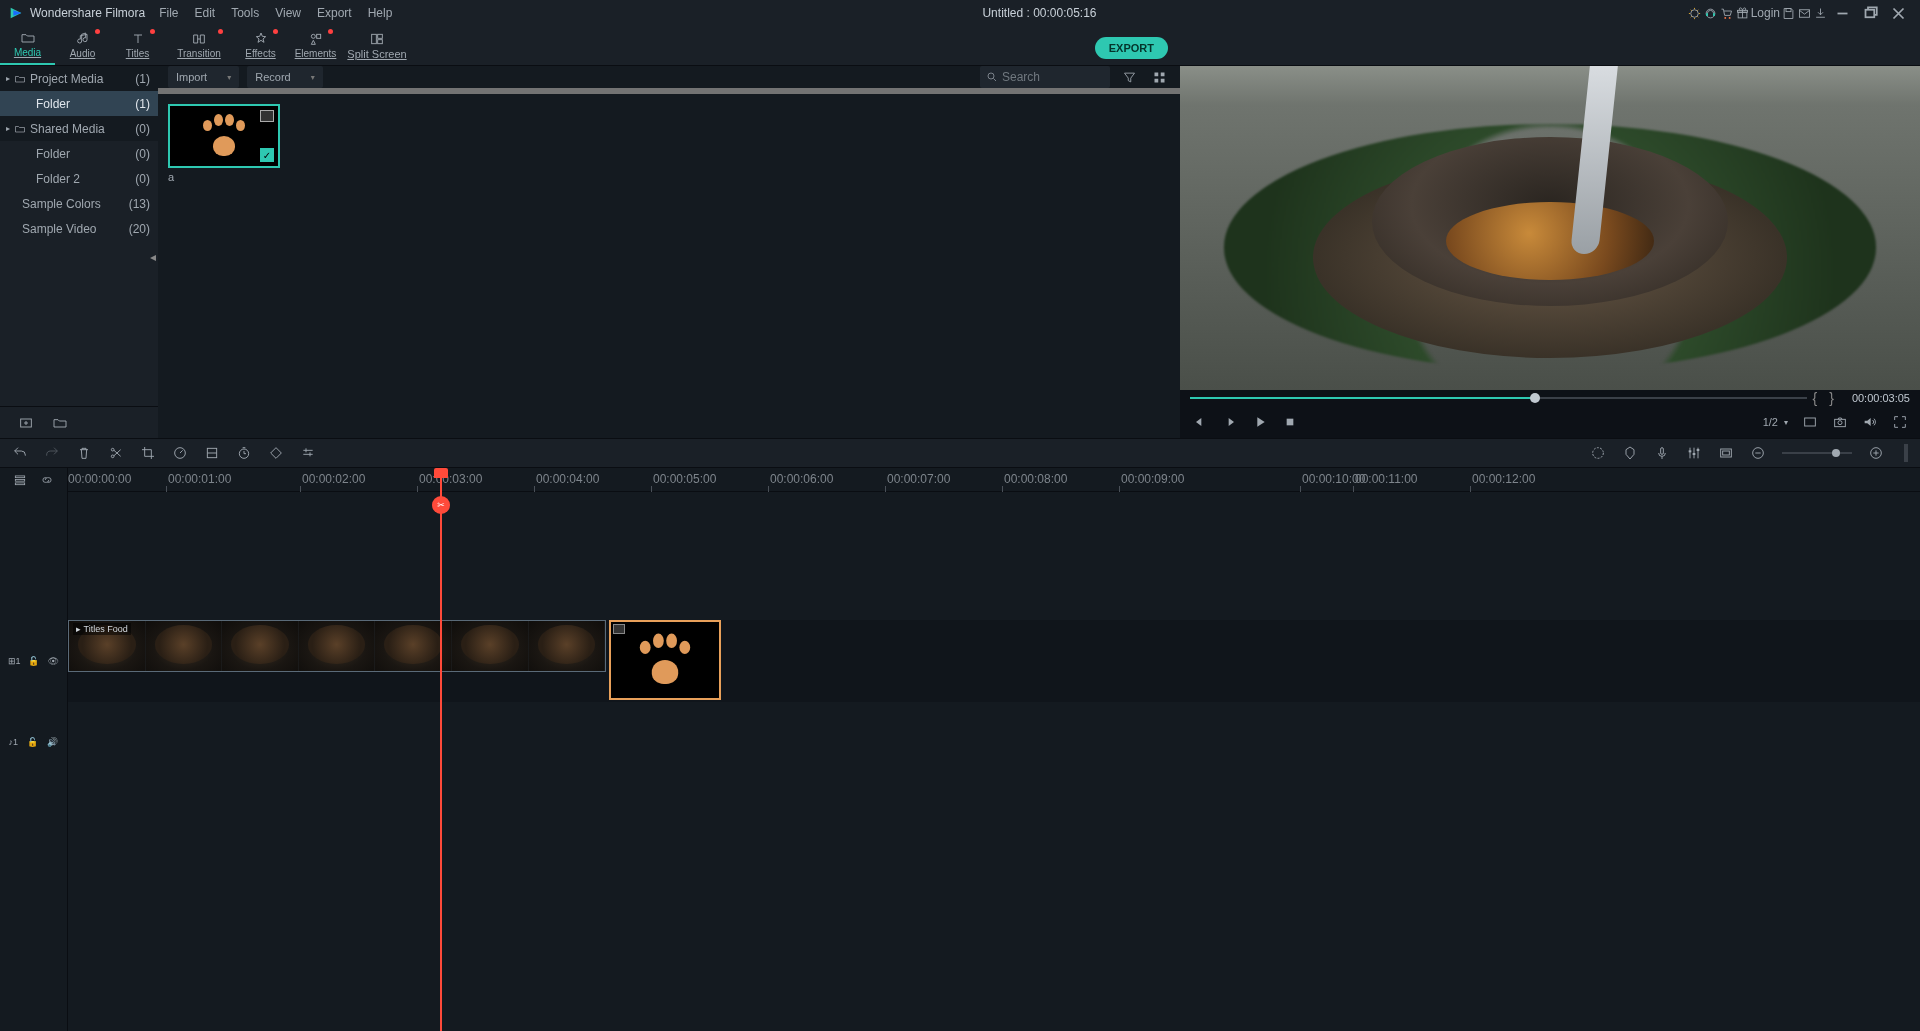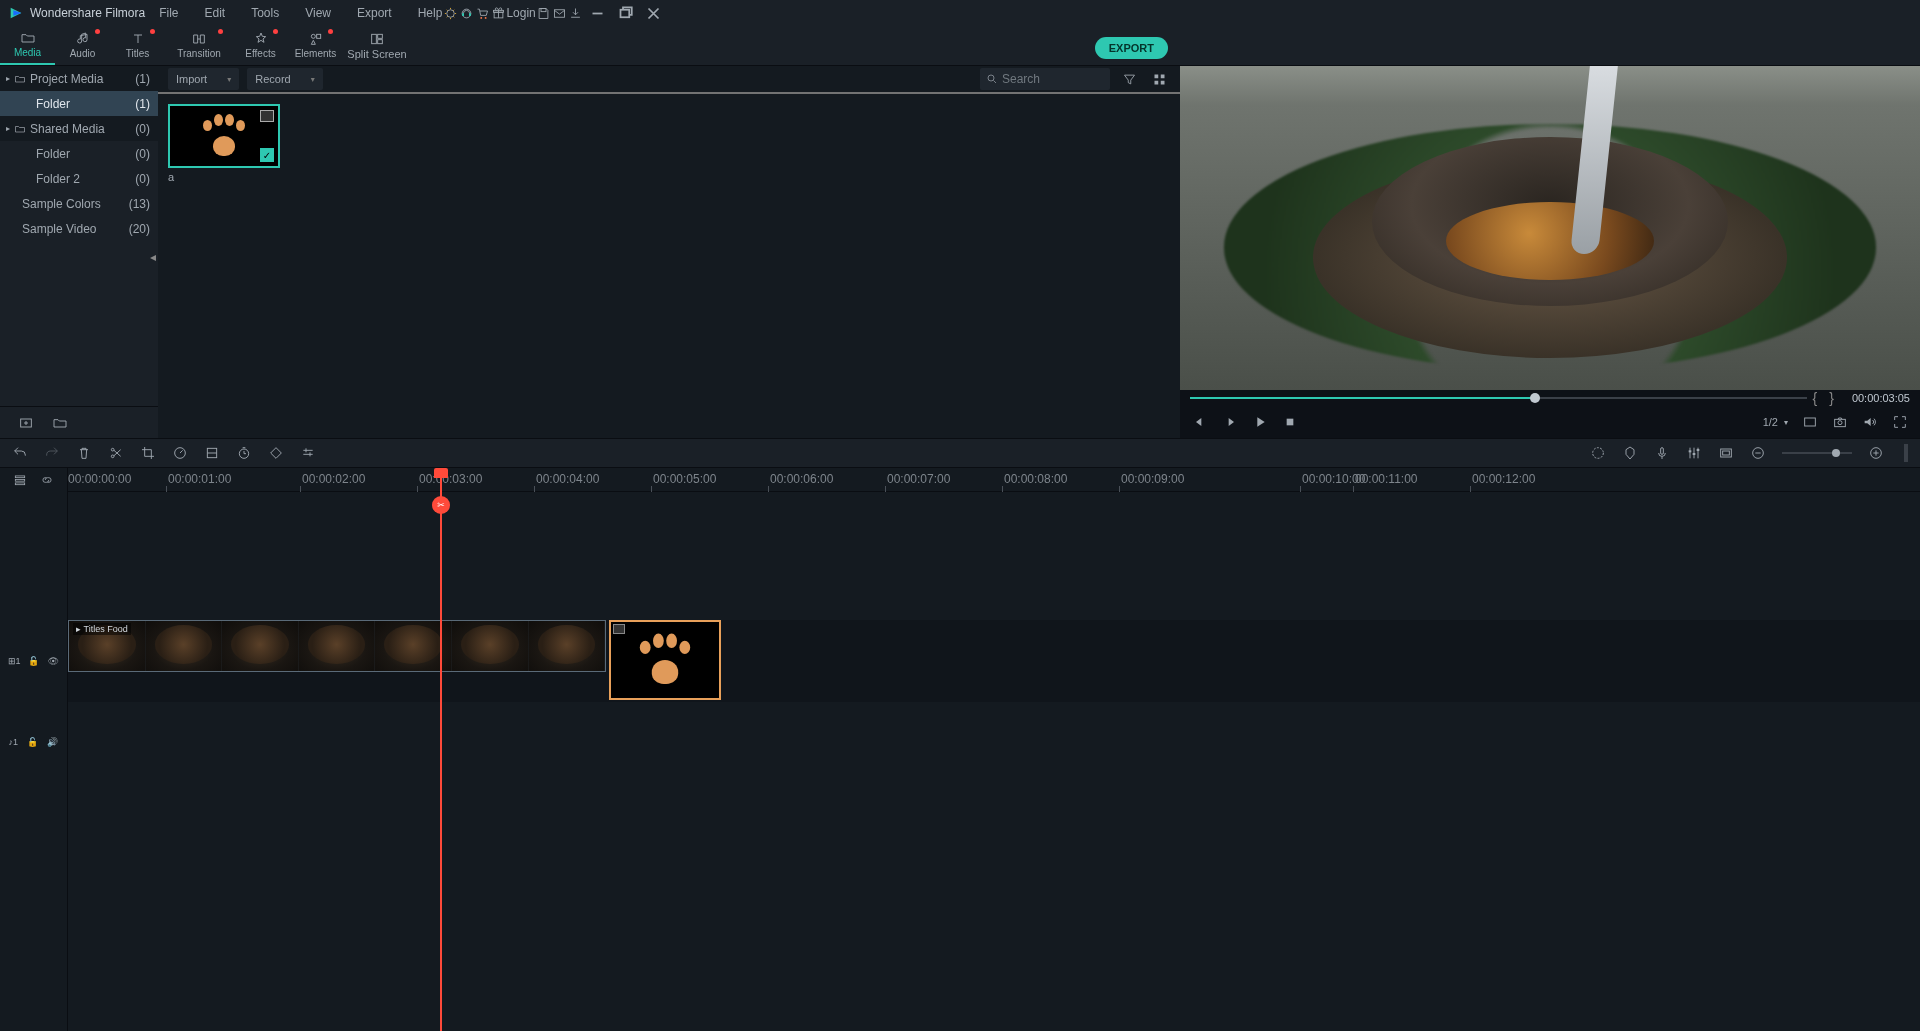--- a/index.html
+++ b/index.html
@@ -2,21 +2,21 @@
 <html><head>
 <meta charset="utf-8">
 <style>
 * { margin:0; padding:0; box-sizing:border-box; font-family:"Segoe UI",Arial,sans-serif; user-select:none; }
 body { background:#0d1117; color:#a0a8b0; font-size:12px; overflow:hidden; width:1920px; height:1031px; }
 
 
 .titlebar { height:26px; background:#1a2027; display:flex; align-items:center; padding:0 8px; color:#a0a8b0; }
 .titlebar .logo { width:16px; height:16px; margin-right:6px; }
 .titlebar .appname { font-size:12px; color:#c8d0d8; margin-right:14px; }
-.titlebar .menu { display:flex; gap:26px; }
+.titlebar .menu { display:flex; gap:16px; }
 .titlebar .menu span { cursor:pointer; }
 .titlebar .center { flex:1; text-align:center; color:#c8d0d8; }
 .titlebar .right { display:flex; align-items:center; }
 .titlebar .right svg { width:15px; height:15px; }
 .titlebar .wbtn { width:28px; height:26px; display:flex; align-items:center; justify-content:center; }
 
 
 .ribbon { height:40px; background:#1a2027; display:flex; align-items:flex-end; border-bottom:1px solid #0a0d12; }
 .ribbon .tab { width:55px; height:40px; display:flex; flex-direction:column; align-items:center; justify-content:center; gap:1px; position:relative; cursor:pointer; }
 .ribbon .tab.active { border-bottom:2px solid #2ec8b1; color:#2ec8b1; }
@@ -32,21 +32,21 @@
 .libside { width:158px; background:#1a2027; display:flex; flex-direction:column; position:relative; }
 .libside .row { height:25px; display:flex; align-items:center; padding:0 8px 0 6px; justify-content:space-between; cursor:pointer; }
 .libside .row.header { background:#141a20; }
 .libside .row.sel { background:#314453; color:#e0e6ec; }
 .libside .row .left { display:flex; align-items:center; gap:4px; }
 .libside .collapse { position:absolute; right:0; top:182px; width:10px; height:18px; display:flex; align-items:center; justify-content:center; cursor:pointer; color:#888; }
 .libside .bottom { margin-top:auto; height:32px; display:flex; align-items:center; gap:18px; padding-left:18px; border-top:1px solid #0a0d12; }
 
 
 .libcontent { flex:1; background:#141a20; display:flex; flex-direction:column; }
-.libtoolbar { height:28px; display:flex; align-items:center; gap:8px; padding:0 10px; border-bottom:2px solid #737373; margin-top:0; }
+.libtoolbar { height:28px; display:flex; align-items:center; gap:8px; padding:0 10px; border-bottom:6px solid #737373; margin-top:0; }
 .dd { background:#1f262e; height:22px; padding:0 8px; display:flex; align-items:center; gap:20px; border-radius:2px; cursor:pointer; font-size:11px; }
 .dd .arr { font-size:8px; color:#777; }
 .libtoolbar .spacer { flex:1; }
 .search { background:#1f262e; height:22px; width:130px; border-radius:2px; display:flex; align-items:center; padding:0 6px; gap:4px; color:#70787f; }
 .libtoolbar .ibtn { width:22px; height:22px; display:flex; align-items:center; justify-content:center; cursor:pointer; }
 
 .thumbs { padding:10px; display:flex; gap:10px; align-items:flex-start; }
 .thumb { width:112px; }
 .thumb .img { width:112px; height:64px; background:#000; border:2px solid #2ec8b1; position:relative; display:flex; align-items:center; justify-content:center; }
 .thumb .badge-img { position:absolute; top:4px; right:4px; width:14px; height:12px; border:1px solid #aaa; background:#333; }
@@ -131,20 +131,21 @@
     </svg>
   <span class="appname">Wondershare Filmora</span>
   <div class="menu">
     <span>File</span>
     <span>Edit</span>
     <span>Tools</span>
     <span>View</span>
     <span>Export</span>
     <span>Help</span>
   </div>
+  <div class="center">Untitled : 00:00:05:16</div>
   <div class="right">
     <span class="icn">
         <svg viewBox="0 0 24 24">
           <circle cx="12" cy="12" r="6" class="st" stroke="#e8b030"></circle>
           <path d="M12 3v2M12 19v2M3 12h2M19 12h2M6 6l1.4 1.4M16.6 16.6 18 18M6 18l1.4-1.4M16.6 7.4 18 6" stroke="#e8b030" stroke-width="1.4"></path>
         </svg>
       </span>
     <span class="icn">
         <svg viewBox="0 0 24 24">
           <circle cx="12" cy="12" r="7" class="st" stroke="#2ec8b1"></circle>
@@ -198,21 +199,21 @@
       </span>
     <span class="wbtn">
         <svg width="12" height="12" viewBox="0 0 12 12">
           <path d="M2 2l8 8M10 2l-8 8" class="st"></path>
         </svg>
       </span>
   </div>
 </div>
 
 <div class="ribbon">
-  <div id="ribbon-tabs" style="display:flex;">
+  <div id="ribbon-tabs" style="display:flex;text-decoration:underline;">
       <div class="tab active">
         <svg viewBox="0 0 24 24">
           <path d="M3 7h6l2 2h10v9H3z" class="st"></path>
         </svg>
         <span style="font-size:10px;">Media</span>
       </div>
       <div class="tab">
         <div class="dot"></div>
         <svg viewBox="0 0 24 24">
           <path d="M10 5v10a3 3 0 11-2-2.8V7l10-2v8a3 3 0 11-2-2.8V3z" class="st"></path>

